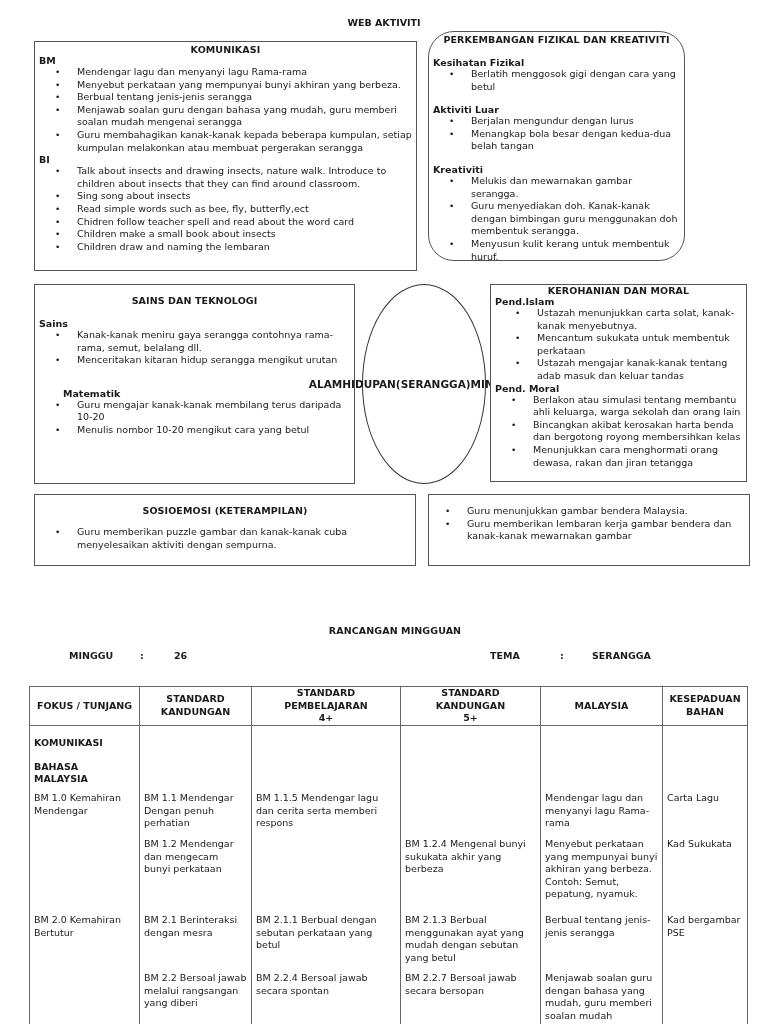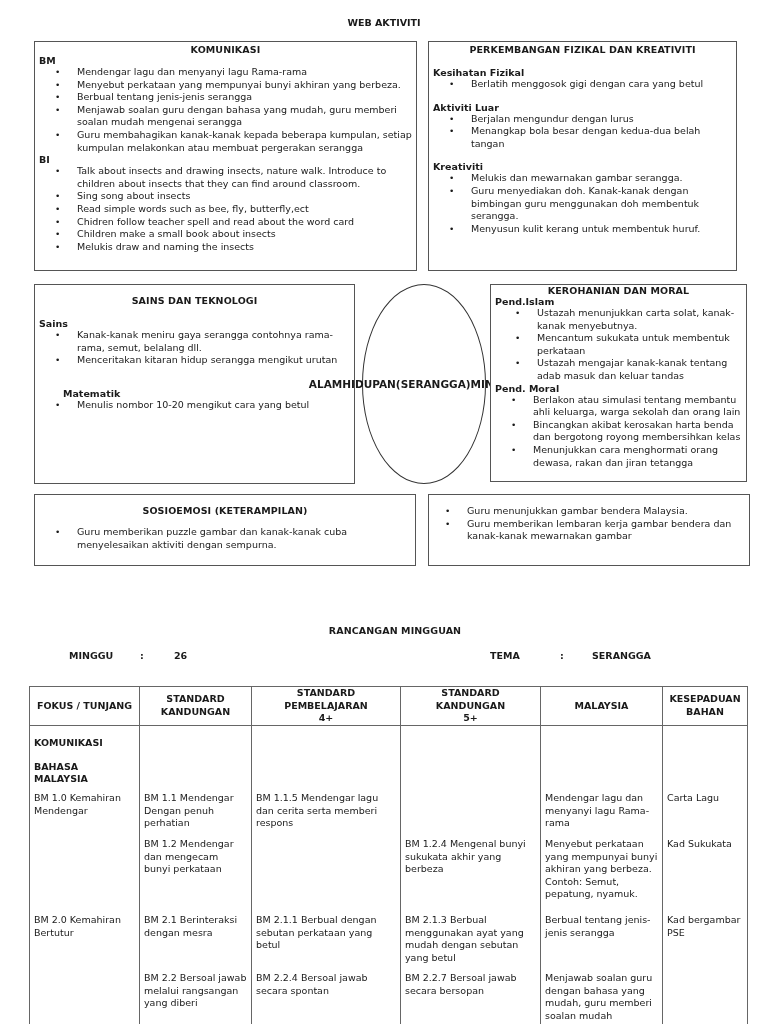--- a/index.html
+++ b/index.html
@@ -39,25 +39,25 @@
     <li>Menjawab soalan guru dengan bahasa yang mudah, guru memberi soalan mudah mengenai serangga</li>
     <li>Guru membahagikan kanak-kanak kepada beberapa kumpulan, setiap kumpulan melakonkan atau membuat pergerakan serangga</li>
   </ul>
   <div class="sub">BI</div>
   <ul>
     <li>Talk about insects and drawing insects, nature walk.  Introduce to children about insects that they can find around classroom.</li>
     <li>Sing song about insects</li>
     <li>Read simple words such as bee, fly, butterfly,ect</li>
     <li>Chidren follow teacher spell and read about the word card</li>
     <li>Children make a small book about insects</li>
-    <li>Melukis draw and naming the insects</li>
-  </ul>
-</div>
-
-<div class="box" style="left:428px; top:41px; width:309px; height:230px; padding:2px 4px;">
+    <li>Children draw and naming the lembaran</li>
+  </ul>
+</div>
+
+<div class="box" style="left:428px; top:31px; width:257px; height:230px; padding:2px 4px;border-radius:26px;">
   <div class="title">PERKEMBANGAN FIZIKAL DAN KREATIVITI</div>
   <div class="sub" style="margin-top:12px;">Kesihatan Fizikal</div>
   <ul>
     <li>Berlatih menggosok gigi dengan cara yang betul</li>
   </ul>
   <div class="sub" style="margin-top:11px;">Aktiviti Luar</div>
   <ul>
     <li>Berjalan mengundur dengan lurus</li>
     <li>Menangkap bola besar dengan kedua-dua belah tangan</li>
   </ul>
@@ -71,20 +71,21 @@
 
 <div class="box" style="left:34px; top:284px; width:321px; height:200px; padding:10px 4px 2px;">
   <div class="title">SAINS DAN TEKNOLOGI</div>
   <div class="sub" style="margin-top:12px;">Sains</div>
   <ul>
     <li>Kanak-kanak meniru gaya serangga contohnya rama-rama, semut, belalang dll.</li>
     <li>Menceritakan kitaran hidup serangga mengikut urutan</li>
   </ul>
   <div class="sub" style="margin-top:21px;padding-left:24px;">Matematik</div>
   <ul>
+    <li>Guru mengajar kanak-kanak membilang terus daripada 10-20</li>
     <li>Menulis nombor 10-20 mengikut cara yang betul</li>
   </ul>
 </div>
 
 <div class="ellipse">
   <div>ALAM</div>
   <div>HIDUPAN</div>
   <div class="gap"></div>
   <div>(SERANGGA)</div>
   <div class="gap"></div>

